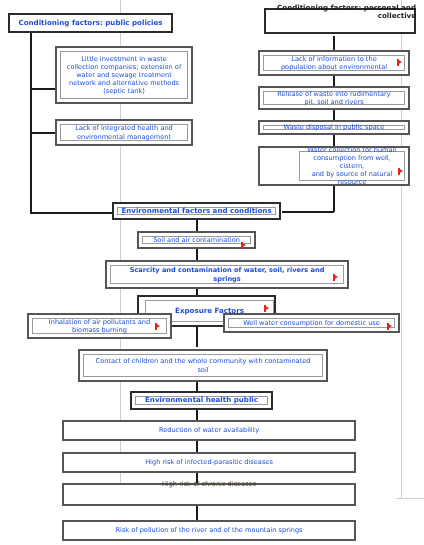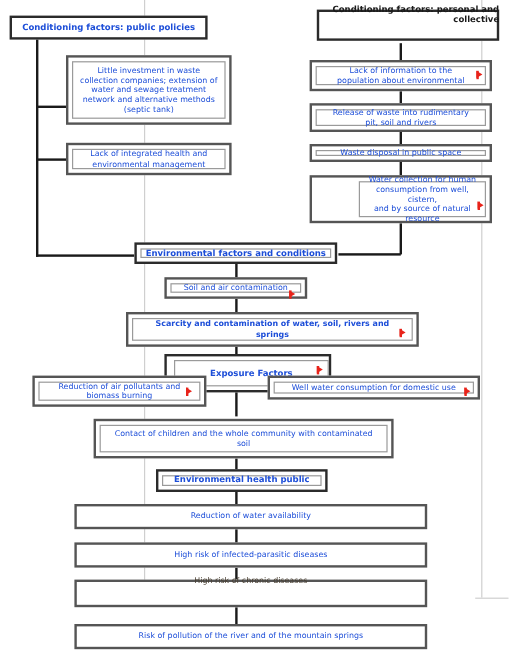--- a/index.html
+++ b/index.html
@@ -249,21 +249,21 @@
   <div class="box dark" style="left:137px; top:295px; width:139px; height:32px;justify-content:flex-end;">
     <div class="inner">
       <span class="txt f7 bold">Exposure Factors</span>
       <span class="redmark flag" style="right:4px; top:4px;"></span>
     </div>
   </div>
 
   <div class="box" style="left:27px; top:313px; width:145px; height:26px;">
     <div class="inner">
       <span class="txt f65">
-        <span>Reduction of air pollutants and</span><br>
+        <span>Inhalation of air pollutants and</span><br>
         <span>biomass burning</span>
       </span>
       <span class="redmark flag" style="right:6px; bottom:4px;"></span>
     </div>
   </div>
 
   <div class="box" style="left:223px; top:313px; width:177px; height:20px;">
     <div class="inner">
       <span class="txt f65">Well water consumption for domestic use</span>
       <span class="redmark flag" style="right:2px; top:4px;"></span>

